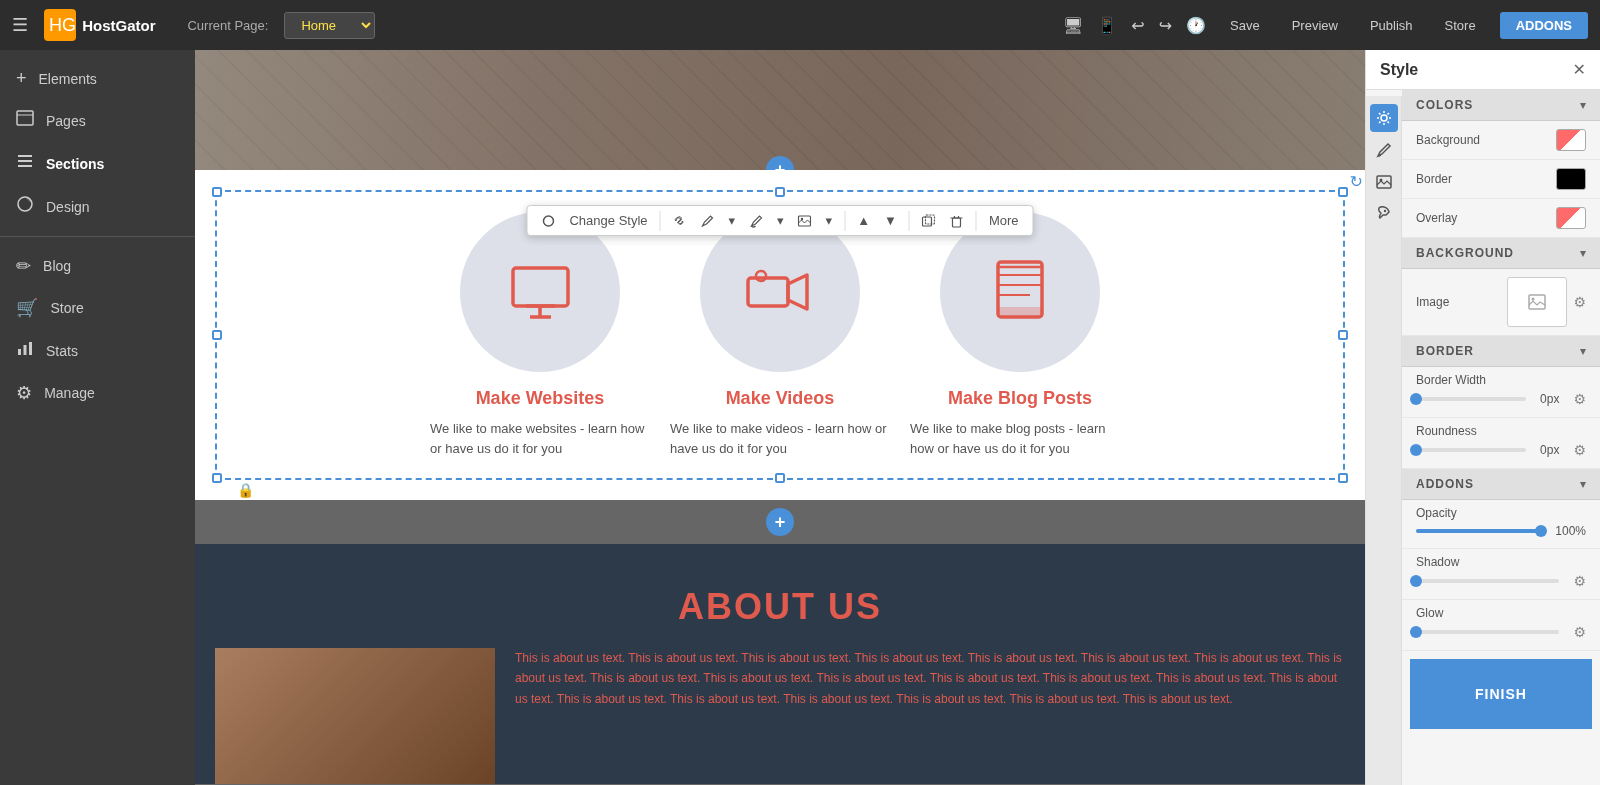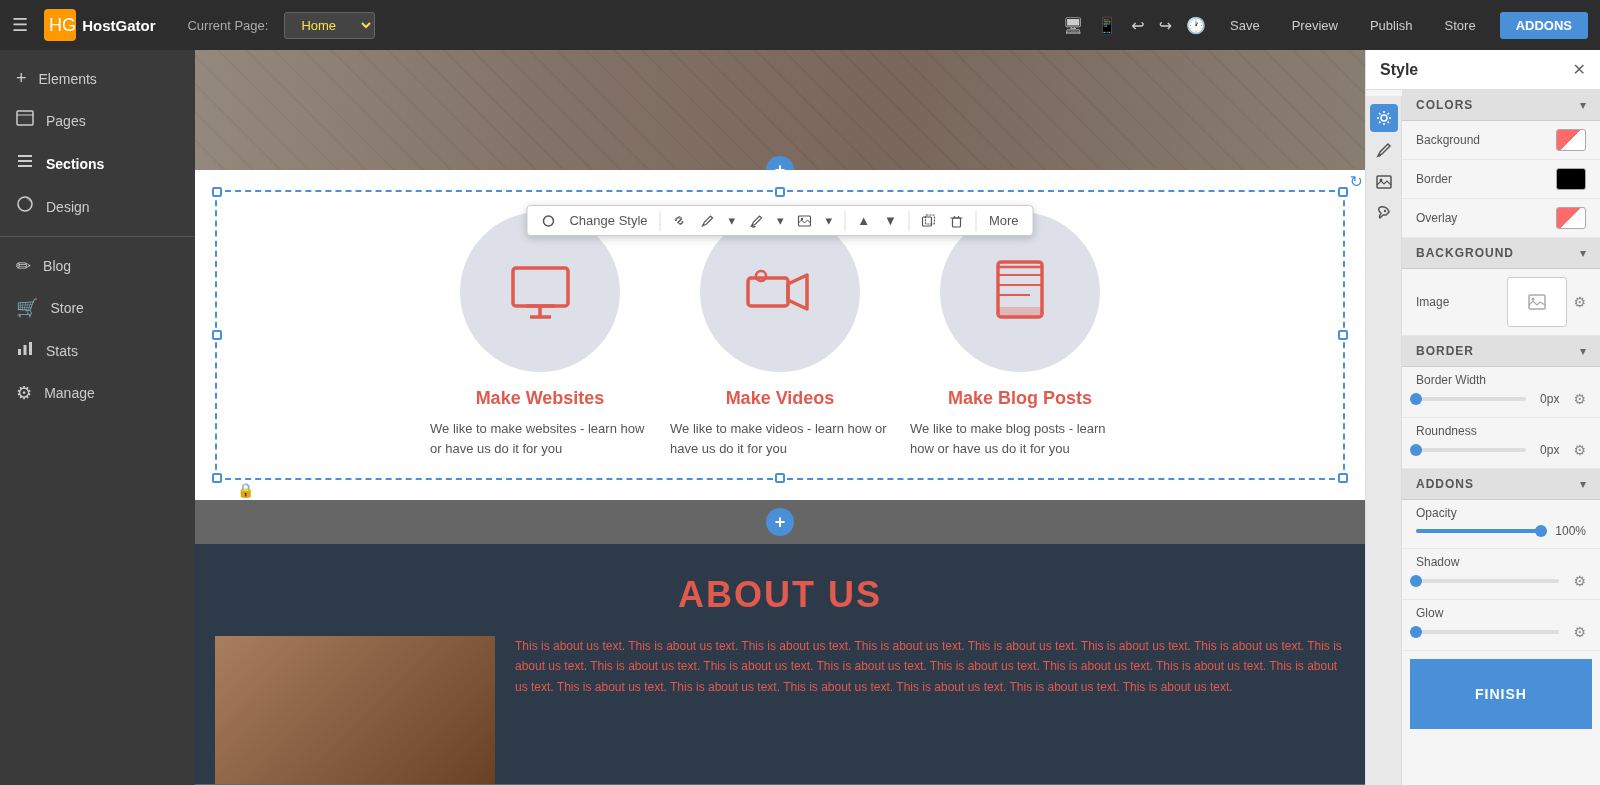--- a/index.html
+++ b/index.html
@@ -192,21 +192,21 @@
     }
     .add-section-btn-mid .btn {
       width: 28px; height: 28px; background: #4a90d9; border-radius: 50%;
       display: flex; align-items: center; justify-content: center;
       color: #fff; font-size: 18px; cursor: pointer; font-weight: bold;
     }
 
     
     .section-about {
       background: #2d3a4a;
-      padding: 30px 20px;
+      padding: 42px 20px;
       position: relative;
       height: 240px;
       overflow: hidden;
     }
     .about-title {
       text-align: center;
       color: #e05a4e;
       font-size: 36px;
       font-weight: bold;
       margin-bottom: 20px;

